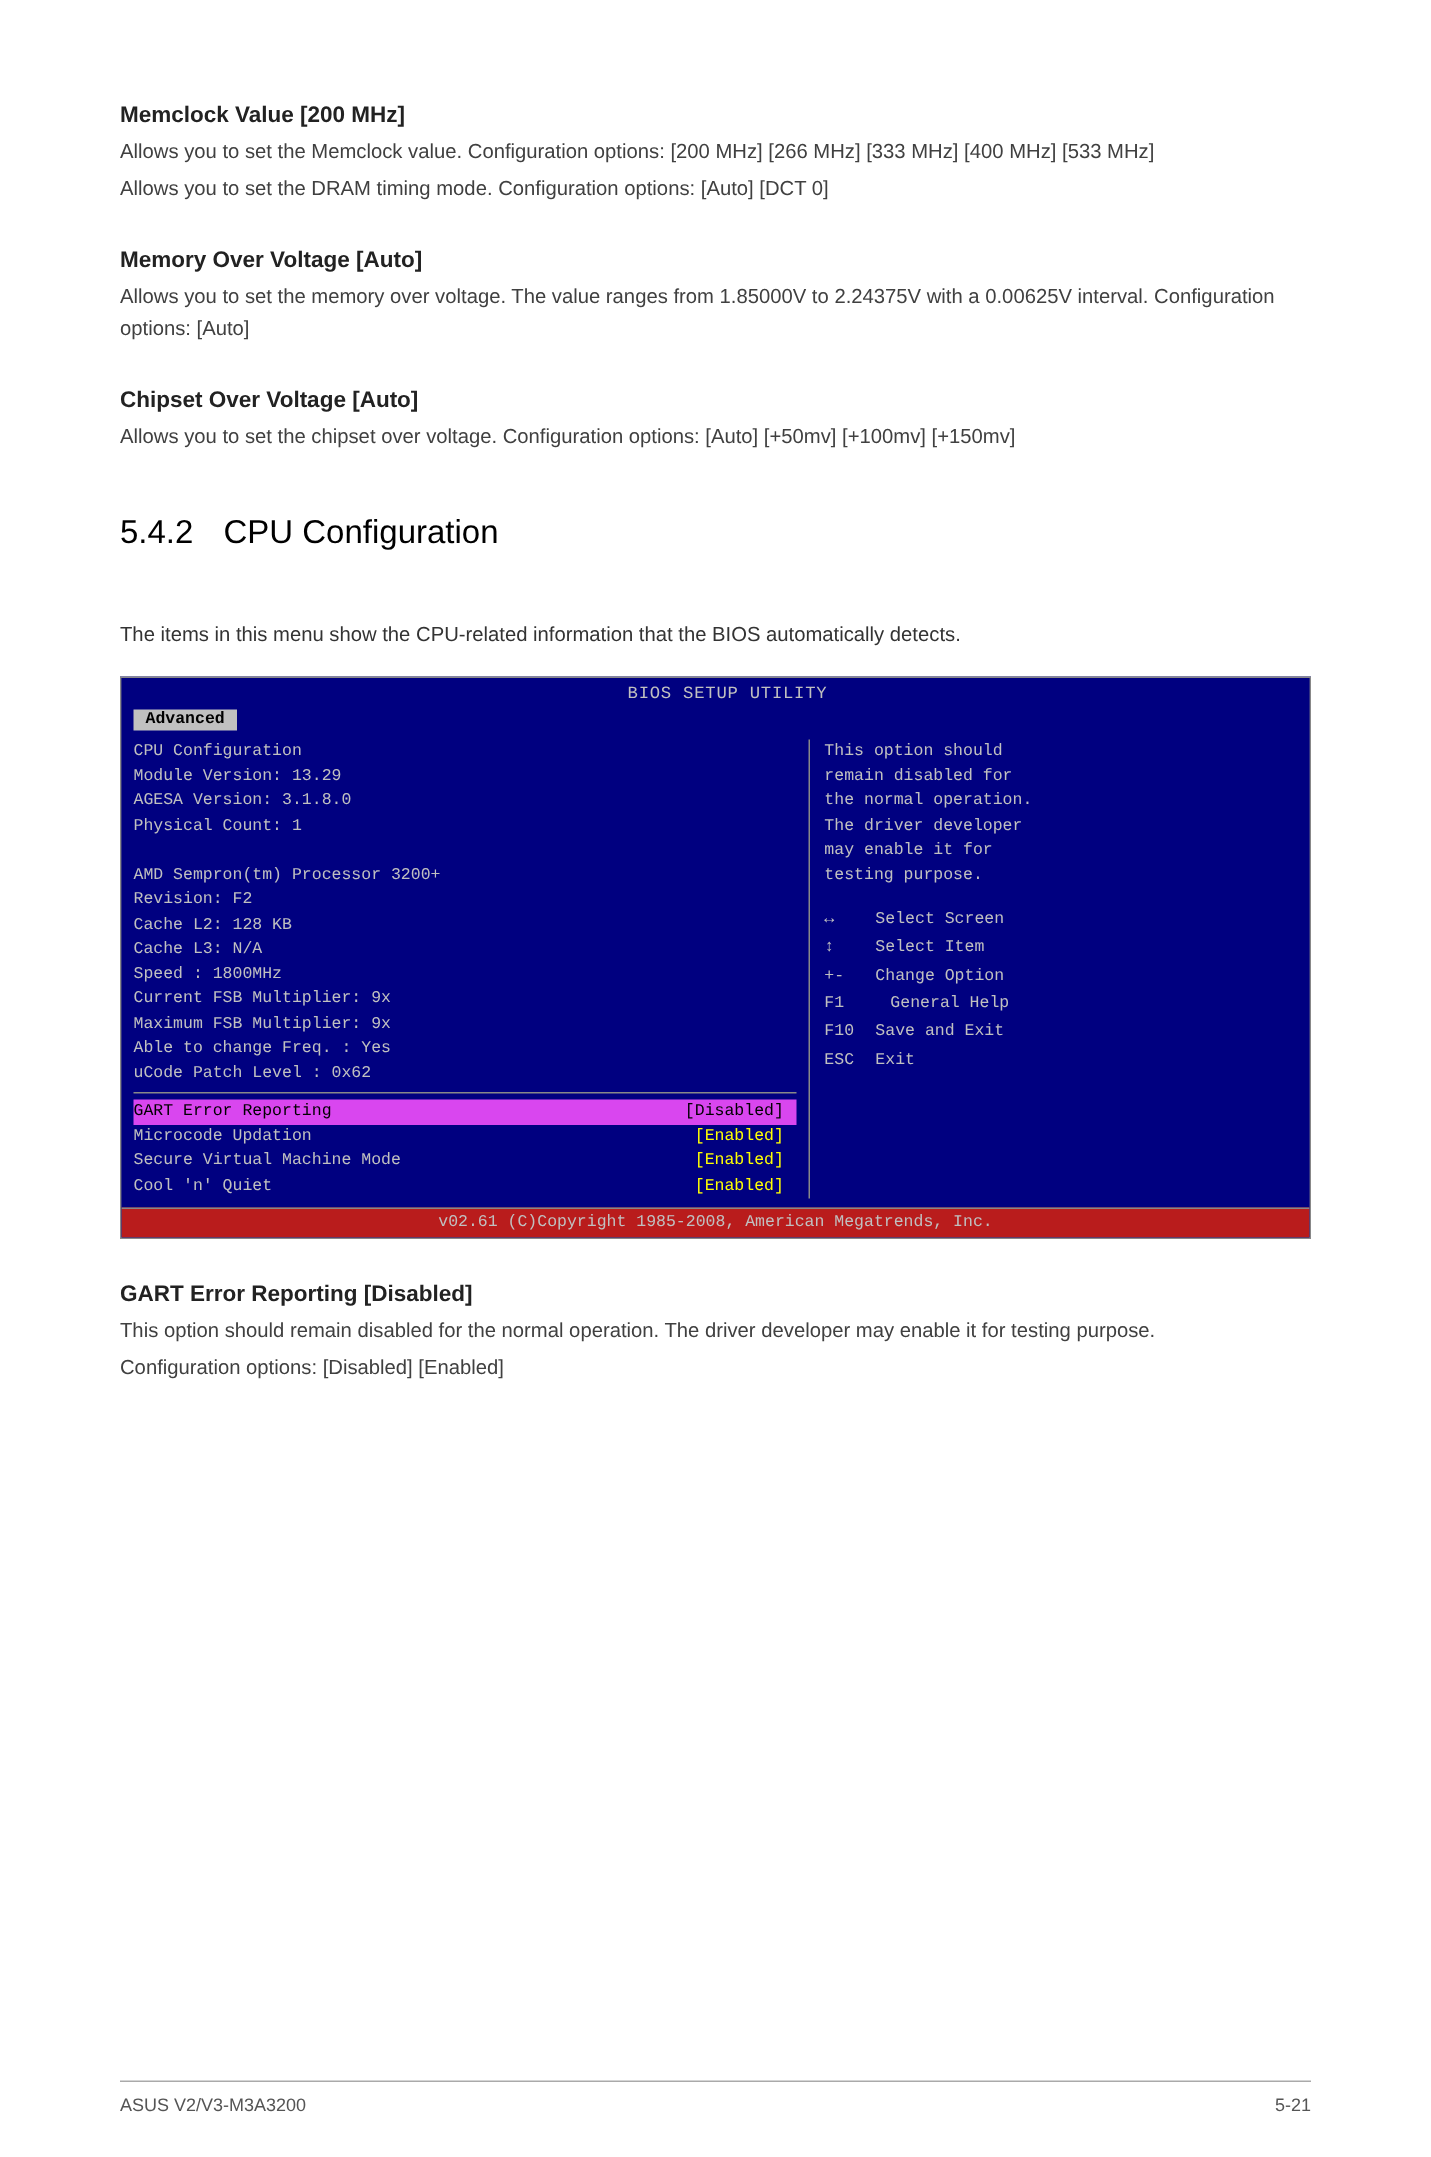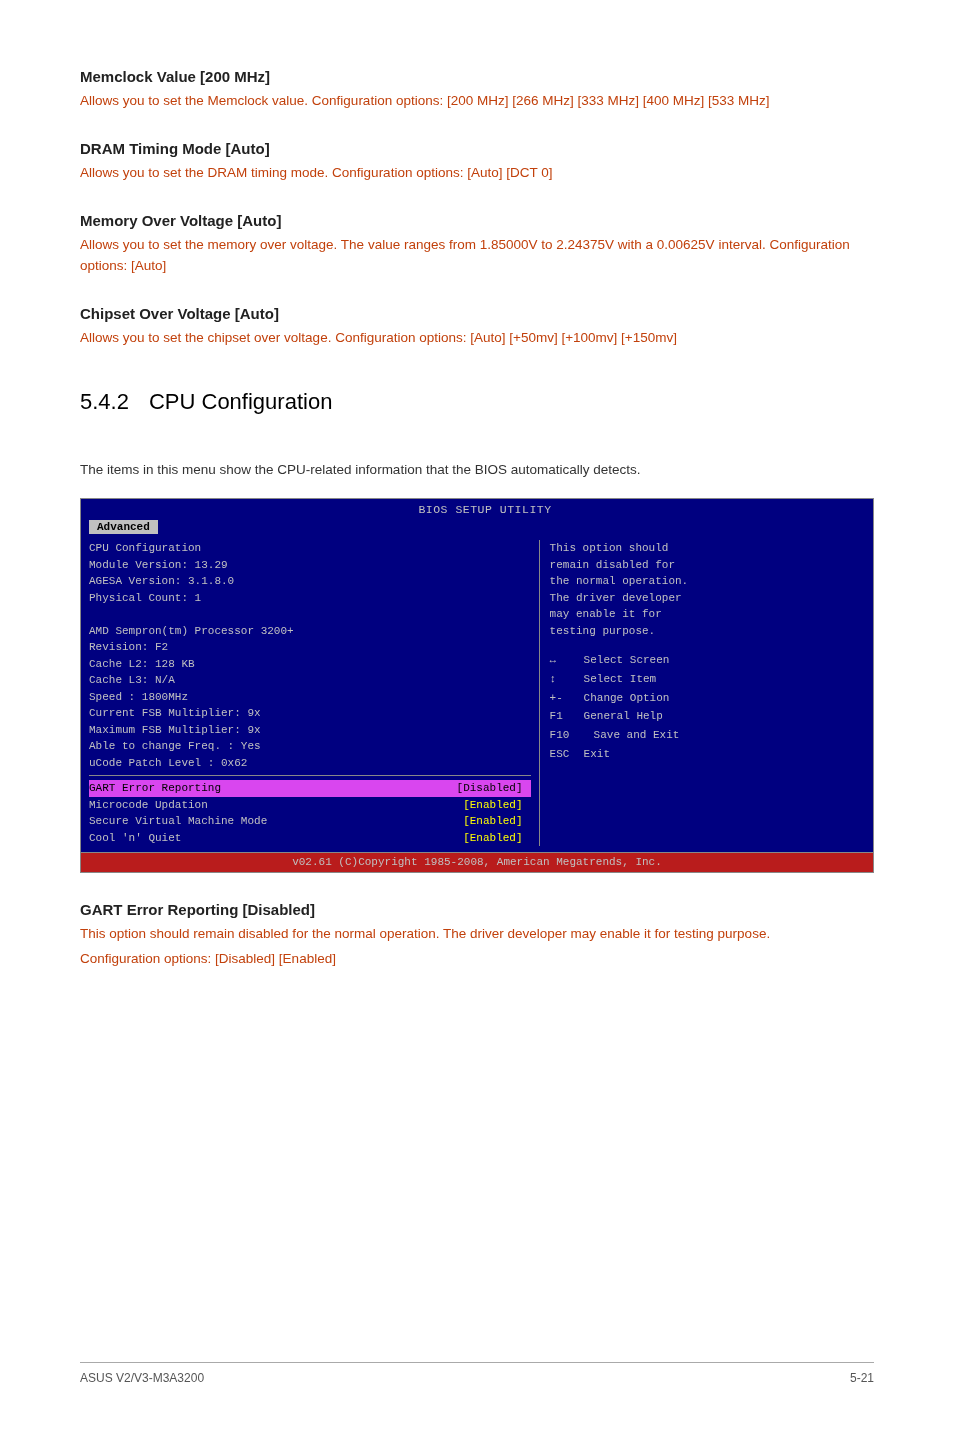--- a/index.html
+++ b/index.html
@@ -16,21 +16,21 @@
     .section-heading {
       font-weight: bold;
       font-size: 15px;
       margin-bottom: 6px;
       margin-top: 28px;
     }
 
     .section-body {
       font-size: 13.5px;
       line-height: 1.55;
-      color: #c2410c;
+      color: #404040;
       margin-bottom: 4px;
     }
 
     .chapter-heading {
       font-size: 22px;
       font-weight: normal;
       margin-bottom: 16px;
       color: #000;
     }
 
@@ -122,21 +122,21 @@
       border-top: 1px solid #888;
     }
 
     .bios-nav {
       margin-top: 12px;
       line-height: 1.7;
     }
 
     .page-footer {
       position: absolute;
-      bottom: 53px;
+      bottom: 28px;
       left: 80px;
       right: 80px;
       display: flex;
       justify-content: space-between;
       border-top: 1px solid #aaa;
       padding-top: 8px;
       font-size: 12px;
       color: #555;
     }
   </style>
@@ -144,21 +144,20 @@
 <body>
 
 <div>
 
   <div>
     <div class="section-heading">Memclock Value [200 MHz]</div>
     <div class="section-body">Allows you to set the Memclock value. Configuration options: [200 MHz] [266 MHz] [333 MHz] [400 MHz] [533 MHz]</div>
   </div>
 
   <div>
-    <div class="section-heading">DRAM Timing Mode [Auto]</div>
     <div class="section-body">Allows you to set the DRAM timing mode. Configuration options: [Auto] [DCT 0]</div>
   </div>
 
   <div>
     <div class="section-heading">Memory Over Voltage [Auto]</div>
     <div class="section-body">Allows you to set the memory over voltage. The value ranges from 1.85000V to 2.24375V with a 0.00625V interval. Configuration options: [Auto]</div>
   </div>
 
   <div>
     <div class="section-heading">Chipset Over Voltage [Auto]</div>
@@ -233,25 +232,25 @@
             <span>Select Screen</span>
           </div>
           <div style="display: flex; gap: 6px;">
             <span style="min-width: 28px;">↕</span>
             <span>Select Item</span>
           </div>
           <div style="display: flex; gap: 6px;">
             <span style="min-width: 28px;">+-</span>
             <span>Change Option</span>
           </div>
-          <div style="display: flex; gap: 6px;">
+          <div style="display: flex; gap: 16px;">
             <span style="min-width: 28px;">F1</span>
             <span>General Help</span>
           </div>
-          <div style="display: flex; gap: 16px;">
+          <div style="display: flex; gap: 6px;">
             <span style="min-width: 28px;">F10</span>
             <span>Save and Exit</span>
           </div>
           <div style="display: flex; gap: 6px;">
             <span style="min-width: 28px;">ESC</span>
             <span>Exit</span>
           </div>
         </div>
     </div>
   </div>

